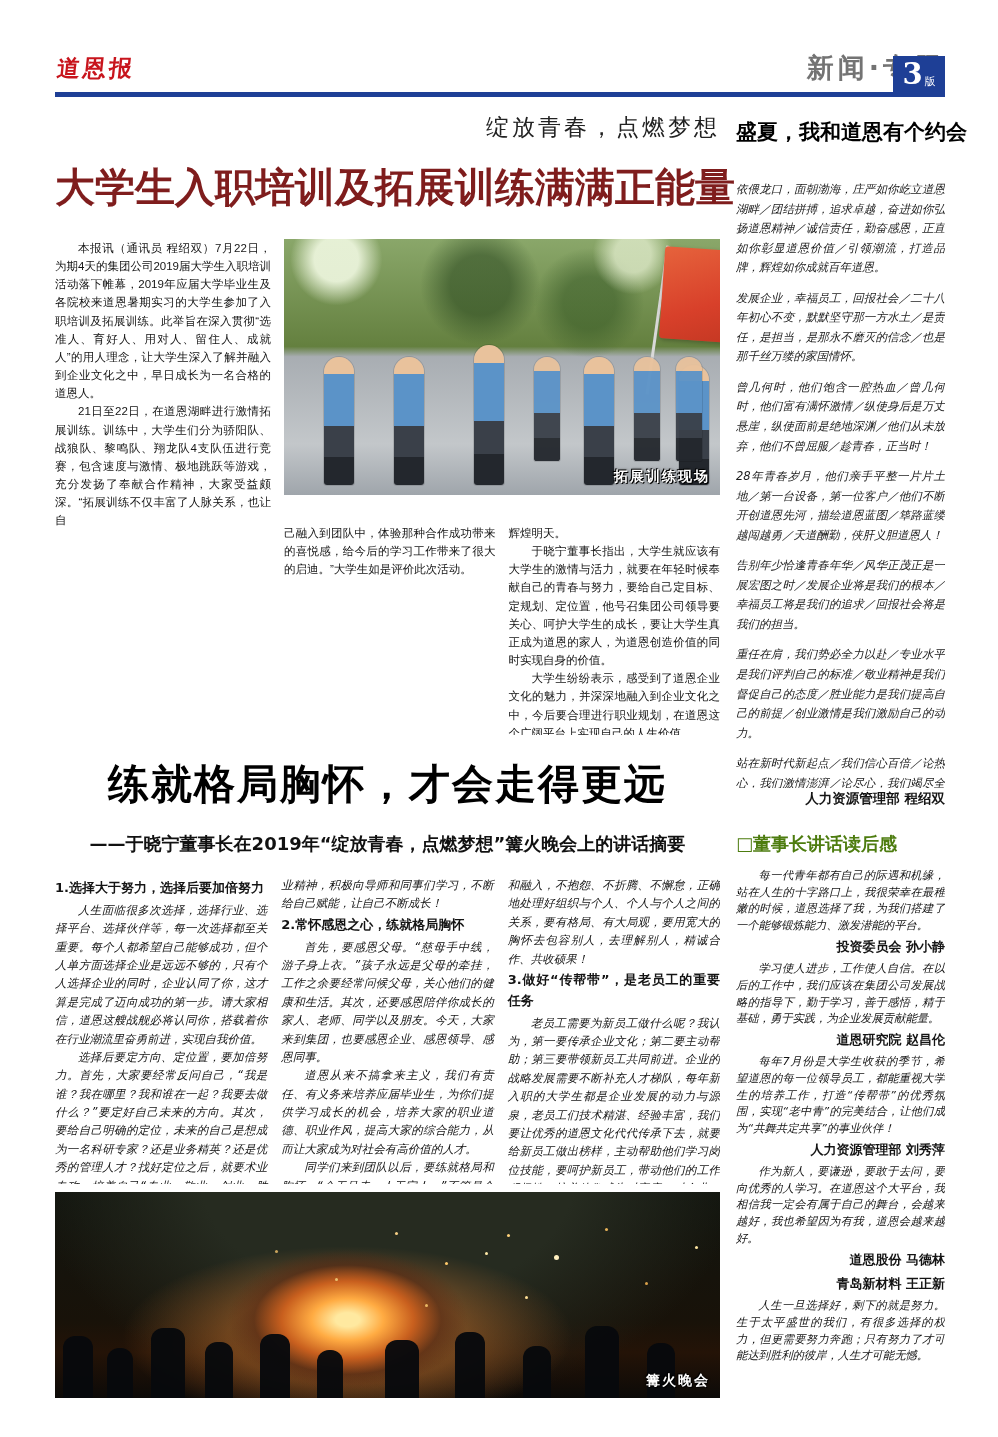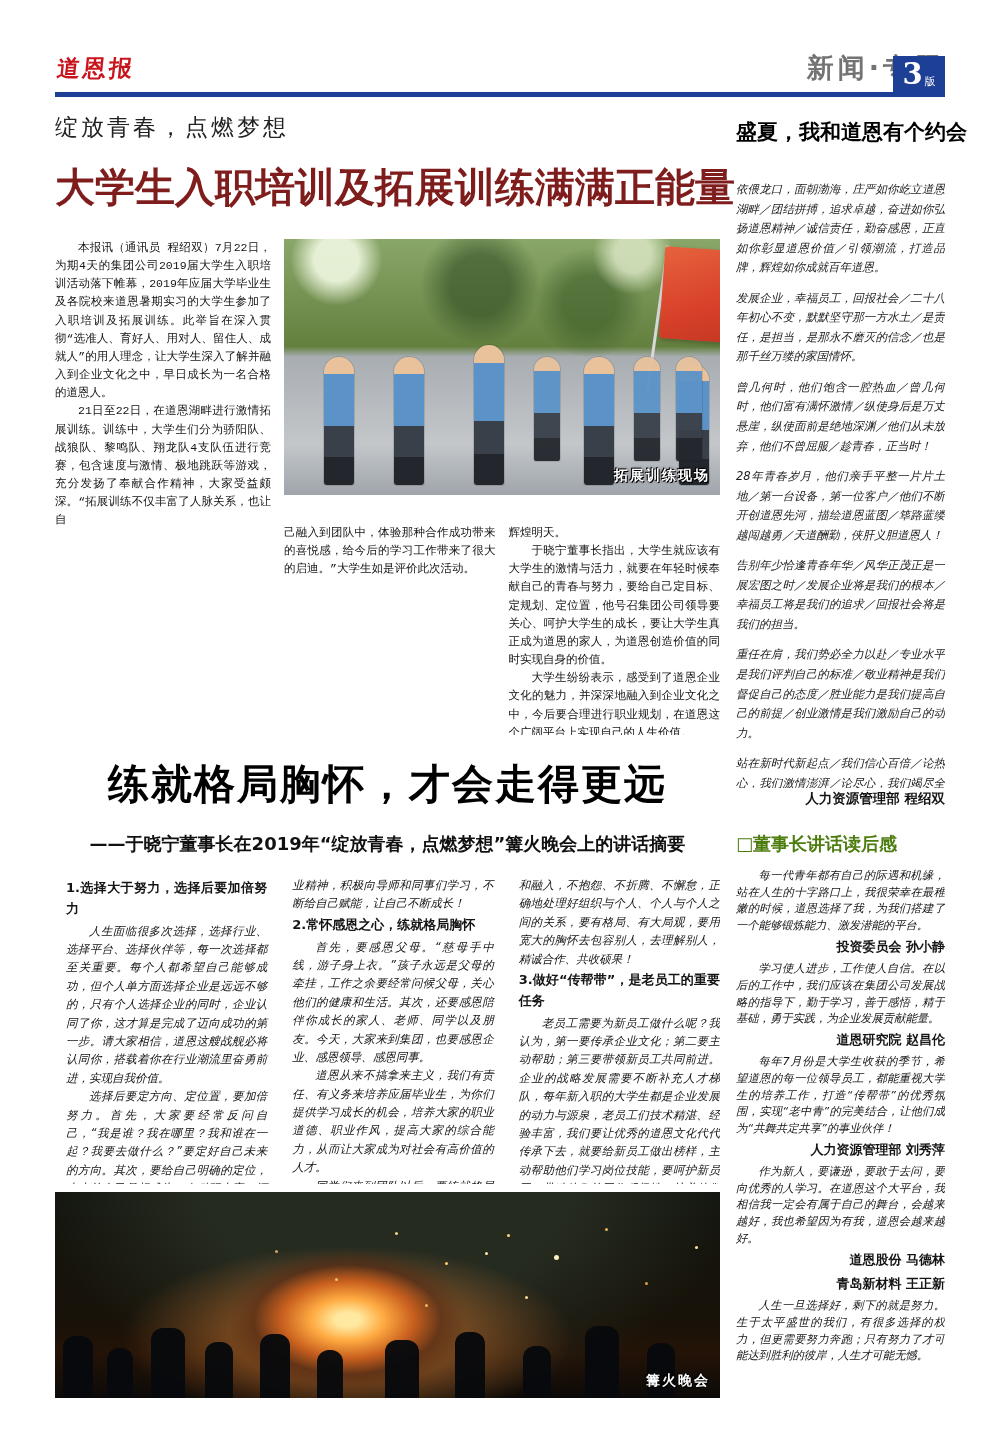--- a/index.html
+++ b/index.html
@@ -15,25 +15,25 @@
   .page-box{position:absolute;right:0;bottom:-1px;width:52px;height:37px;background:#1e3f96;color:#fff;
             display:flex;align-items:center;justify-content:center;gap:2px;}
   .page-num{font-family:"DejaVu Serif",serif;font-size:29px;font-weight:bold;line-height:1;}
   .page-word{font-size:11px;align-self:flex-end;margin-bottom:4px;}
 
   
   .main{position:absolute;left:55px;top:96px;width:665px;}
   .sidebar{position:absolute;left:736px;top:96px;width:209px;height:1330px;}
 
   
-  .kicker{text-align:left;font-size:23px;letter-spacing:3px;margin-top:16px;color:#222;}
+  .kicker{text-align:right;font-size:23px;letter-spacing:3px;margin-top:16px;color:#222;}
   .headline1{text-align:right;color:#7f1d1d;font-size:40px;font-weight:900;letter-spacing:0px;
              margin-top:17px;white-space:nowrap;}
   .a1-body{margin-top:24px;height:496px;overflow:hidden;display:flex;gap:13px;
-           font-family:Liberation Mono, monospace;font-size:11.5px;line-height:1.58;text-align:justify;}
+           font-family:Liberation Sans, sans-serif;font-size:11.5px;line-height:1.58;text-align:justify;}
   .a1-col1{width:216px;flex:none;}
   .a1-right{flex:1;display:flex;flex-direction:column;min-width:0;gap:20px;}
   .a1-cols{display:flex;gap:13px;margin-top:9px;flex:1;overflow:hidden;}
   .a1-cols>div{flex:1;min-width:0;}
   .para{margin:0;text-indent:2em;}
   .para.cont{text-indent:0;}
 
   
   .photo-training{position:relative;height:256px;overflow:hidden;flex:none;
     background:
@@ -63,21 +63,21 @@
     box-shadow:22px -18px 0 #ffd27a, -40px 10px 0 #ffca6b, 70px 4px 0 1px #fff0c0, 120px -24px 0 #e8b35a,
       -90px -20px 0 #f7cf86, 160px 30px 0 #d9a04a, -150px 26px 0 #e8c070, 210px -6px 0 #fce3a0,
       -210px -2px 0 #caa35c, 260px 40px 0 #f3c271, 40px 44px 0 #ffdf96, -60px 52px 0 #e9b864;}
   .sil{position:absolute;bottom:0;background:#07090d;border-radius:12px 12px 0 0;opacity:.96;}
 
   
   .headline2{text-align:center;font-size:41px;font-weight:900;letter-spacing:2px;margin-top:22px;color:#000;white-space:nowrap;}
   .subtitle2{text-align:center;font-size:18px;font-weight:600;margin-top:20px;color:#111;white-space:nowrap;}
   .a2-cols{margin-top:20px;height:308px;overflow:hidden;display:flex;gap:14px;
            font-size:11.5px;line-height:1.6;text-align:justify;font-style:italic;}
-  .a2-cols>div{flex:1;min-width:0;margin-left:11px;}
+  .a2-cols>div{flex:1;min-width:0;}
   .a2-head{font-style:normal;font-weight:900;font-size:13px;margin:2px 0;text-indent:0;}
 
   
   .sb-headline{margin-top:22px;text-align:center;font-size:21px;font-weight:900;letter-spacing:0;
                white-space:nowrap;color:#000;}
   .sb-poem{margin-top:34px;height:608px;overflow:hidden;font-size:11.5px;line-height:1.7;
            text-align:justify;font-style:italic;color:#1a1a1a;}
   .sb-poem p{margin:0 0 11px 0;}
   .sb-signature{text-align:right;font-weight:bold;font-size:13.5px;margin-top:2px;font-style:normal;}
   .sb-reader-header{margin-top:24px;font-size:18px;font-weight:900;color:#4d7c0f;}

